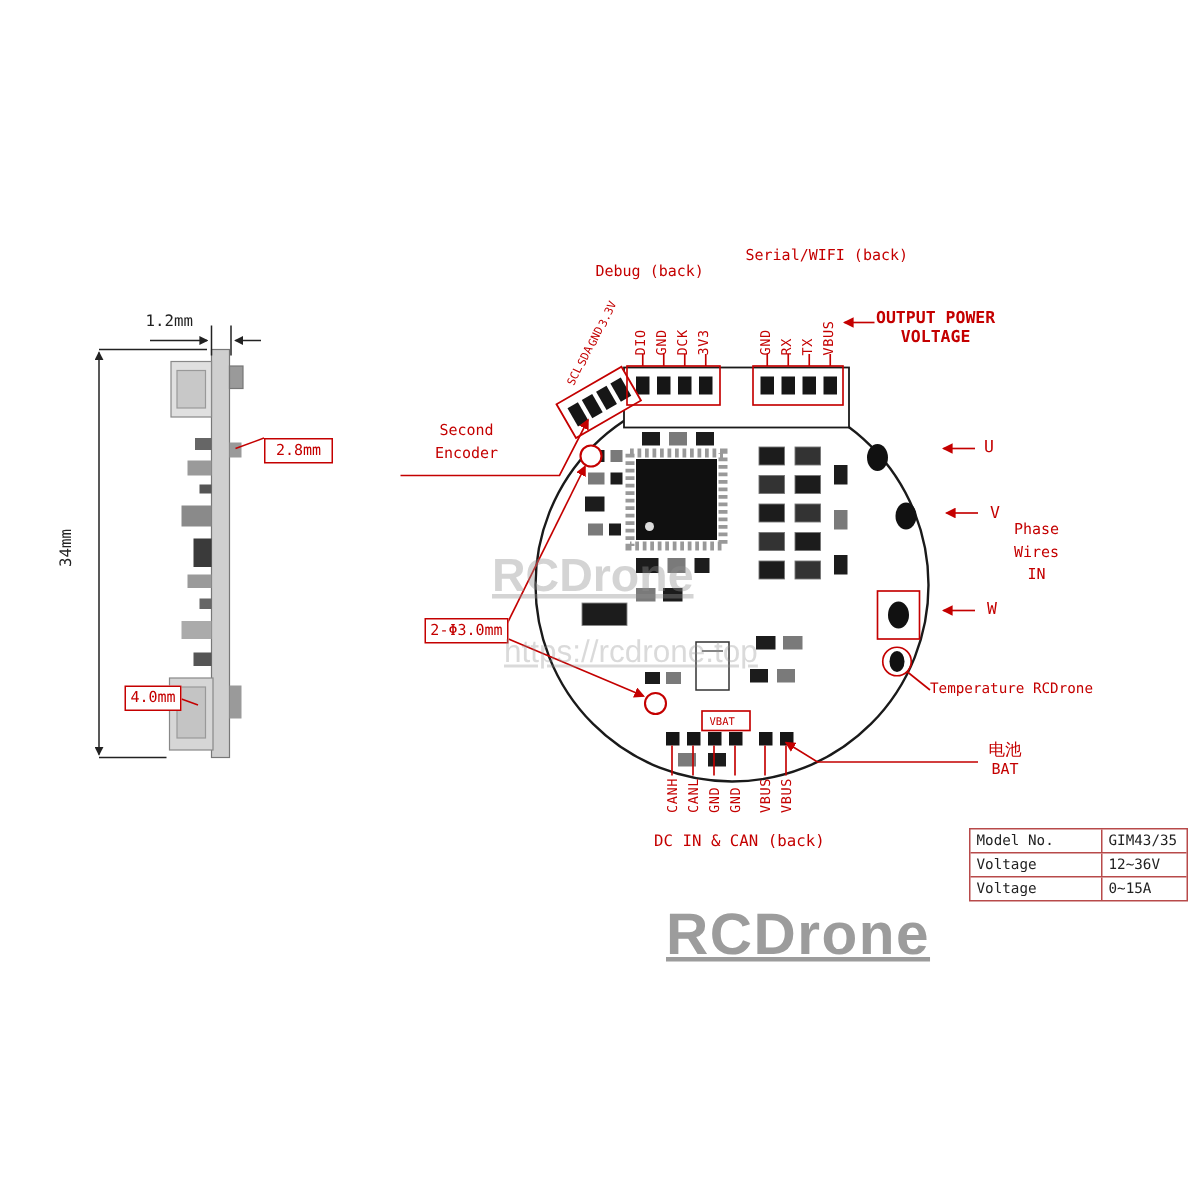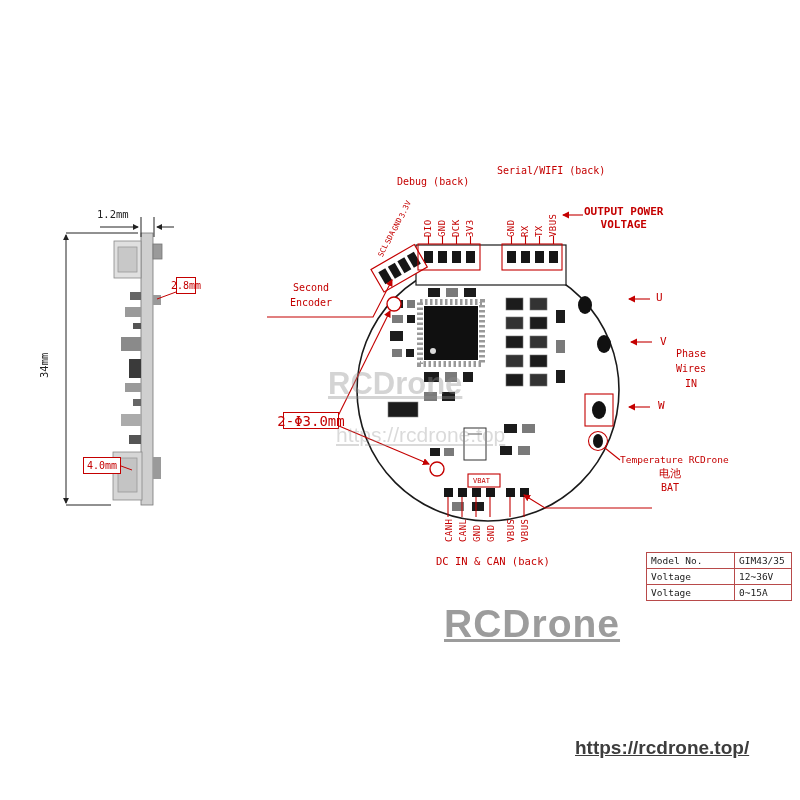--- a/index.html
+++ b/index.html
@@ -189,21 +189,21 @@
       <line x1="448" y1="497" x2="448" y2="517"></line>
       <line x1="462" y1="497" x2="462" y2="517"></line>
       <line x1="476" y1="497" x2="476" y2="517"></line>
       <line x1="490" y1="497" x2="490" y2="517"></line>
       <line x1="510" y1="497" x2="510" y2="517"></line>
       <line x1="524" y1="497" x2="524" y2="517"></line>
     </g>
   </svg>
 
   <div class="lbl dark" style="left:97px;top:208px;font-size:10.5px">1.2mm</div>
-  <div class="rbox" style="left:176px;top:277px;width:20px;height:17px;font-size:10px">2.8mm</div>
+  <div class="rbox" style="left:176px;top:292px;width:46px;height:17px;font-size:10px">2.8mm</div>
   <div class="lbl dark rot" style="left:38px;top:378px;font-size:10.5px">34mm</div>
   <div class="rbox" style="left:83px;top:457px;width:38px;height:17px;font-size:10px">4.0mm</div>
 
   <div class="lbl" style="left:397px;top:176px">Debug (back)</div>
   <div class="lbl" style="left:497px;top:165px">Serial/WIFI (back)</div>
 
   <div class="lbl pin rot" style="left:423px;top:237px">DIO</div>
   <div class="lbl pin rot" style="left:437px;top:237px">GND</div>
   <div class="lbl pin rot" style="left:451px;top:237px">DCK</div>
   <div class="lbl pin rot" style="left:465px;top:237px">3V3</div>
@@ -229,23 +229,23 @@
 
   <div class="lbl" style="left:656px;top:292px;font-size:11px">U</div>
   <div class="lbl" style="left:660px;top:336px;font-size:11px">V</div>
   <div class="lbl" style="left:658px;top:400px;font-size:11px">W</div>
   <div class="lbl center" style="left:668px;top:346px;width:46px;line-height:15px">
     <div>Phase</div>
     <div>Wires</div>
     <div>IN</div>
   </div>
 
-  <div class="rbox" style="left:283px;top:412px;width:56px;height:17px;font-size:14px">2-Φ3.0mm</div>
+  <div class="rbox" style="left:283px;top:412px;width:56px;height:17px;font-size:10px">2-Φ3.0mm</div>
   <div class="lbl" style="left:620px;top:455px;font-size:9.5px">Temperature RCDrone</div>
-  <div class="lbl center" style="left:648px;top:467px;width:44px;line-height:1.3">
+  <div class="lbl center" style="left:648px;top:493px;width:44px;line-height:1.3">
     <div style="font-size:11px">电池</div>
     <div>BAT</div>
   </div>
   <div class="lbl" style="left:473px;top:477px;font-size:7px">VBAT</div>
 
   <div class="lbl pin rot" style="left:444px;top:542px">CANH</div>
   <div class="lbl pin rot" style="left:458px;top:542px">CANL</div>
   <div class="lbl pin rot" style="left:472px;top:542px">GND</div>
   <div class="lbl pin rot" style="left:486px;top:542px">GND</div>
   <div class="lbl pin rot" style="left:506px;top:542px">VBUS</div>
@@ -263,15 +263,14 @@
     </div>
     <div class="spec-row">
       <div class="spec-name">Voltage</div>
       <div class="spec-val">0~15A</div>
     </div>
   </div>
 
   <div class="wm" style="left:328px;top:366px;font-size:31px;font-weight:bold;opacity:.38">RCDrone</div>
   <div class="wm" style="left:336px;top:423px;font-size:21px;opacity:.32">https://rcdrone.top</div>
   <div class="wm" style="left:444px;top:602px;font-size:39px;font-weight:bold;letter-spacing:1px;color:#9c9c9c">RCDrone</div>
-  <div class="wm" style="left:575px;top:737px;font-size:19px;font-weight:bold;color:#3d3d3d">https://rcdrone.top/</div>
 
 </div>
 
 </body></html>

